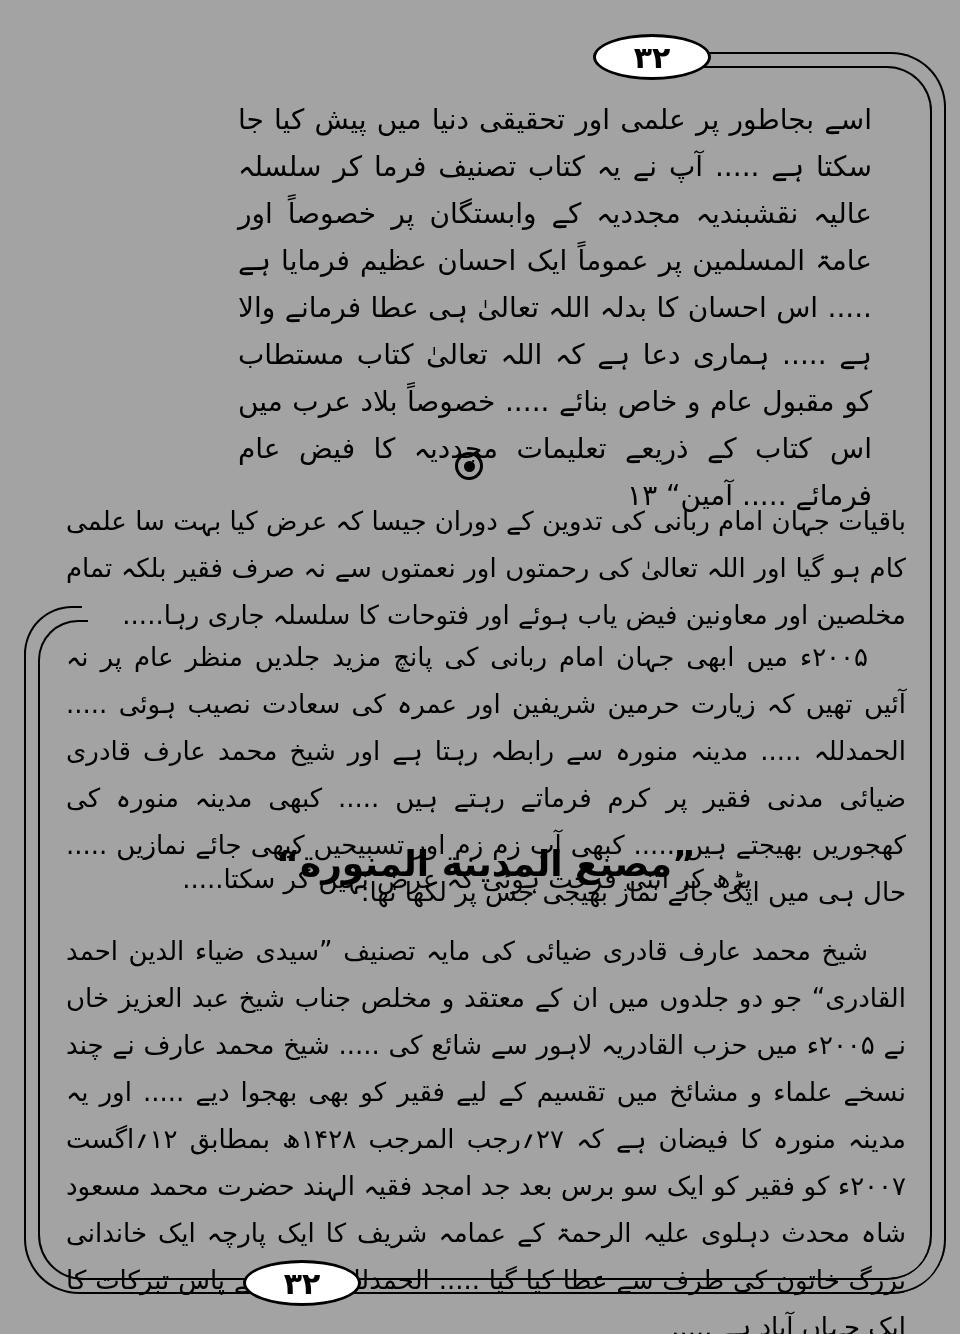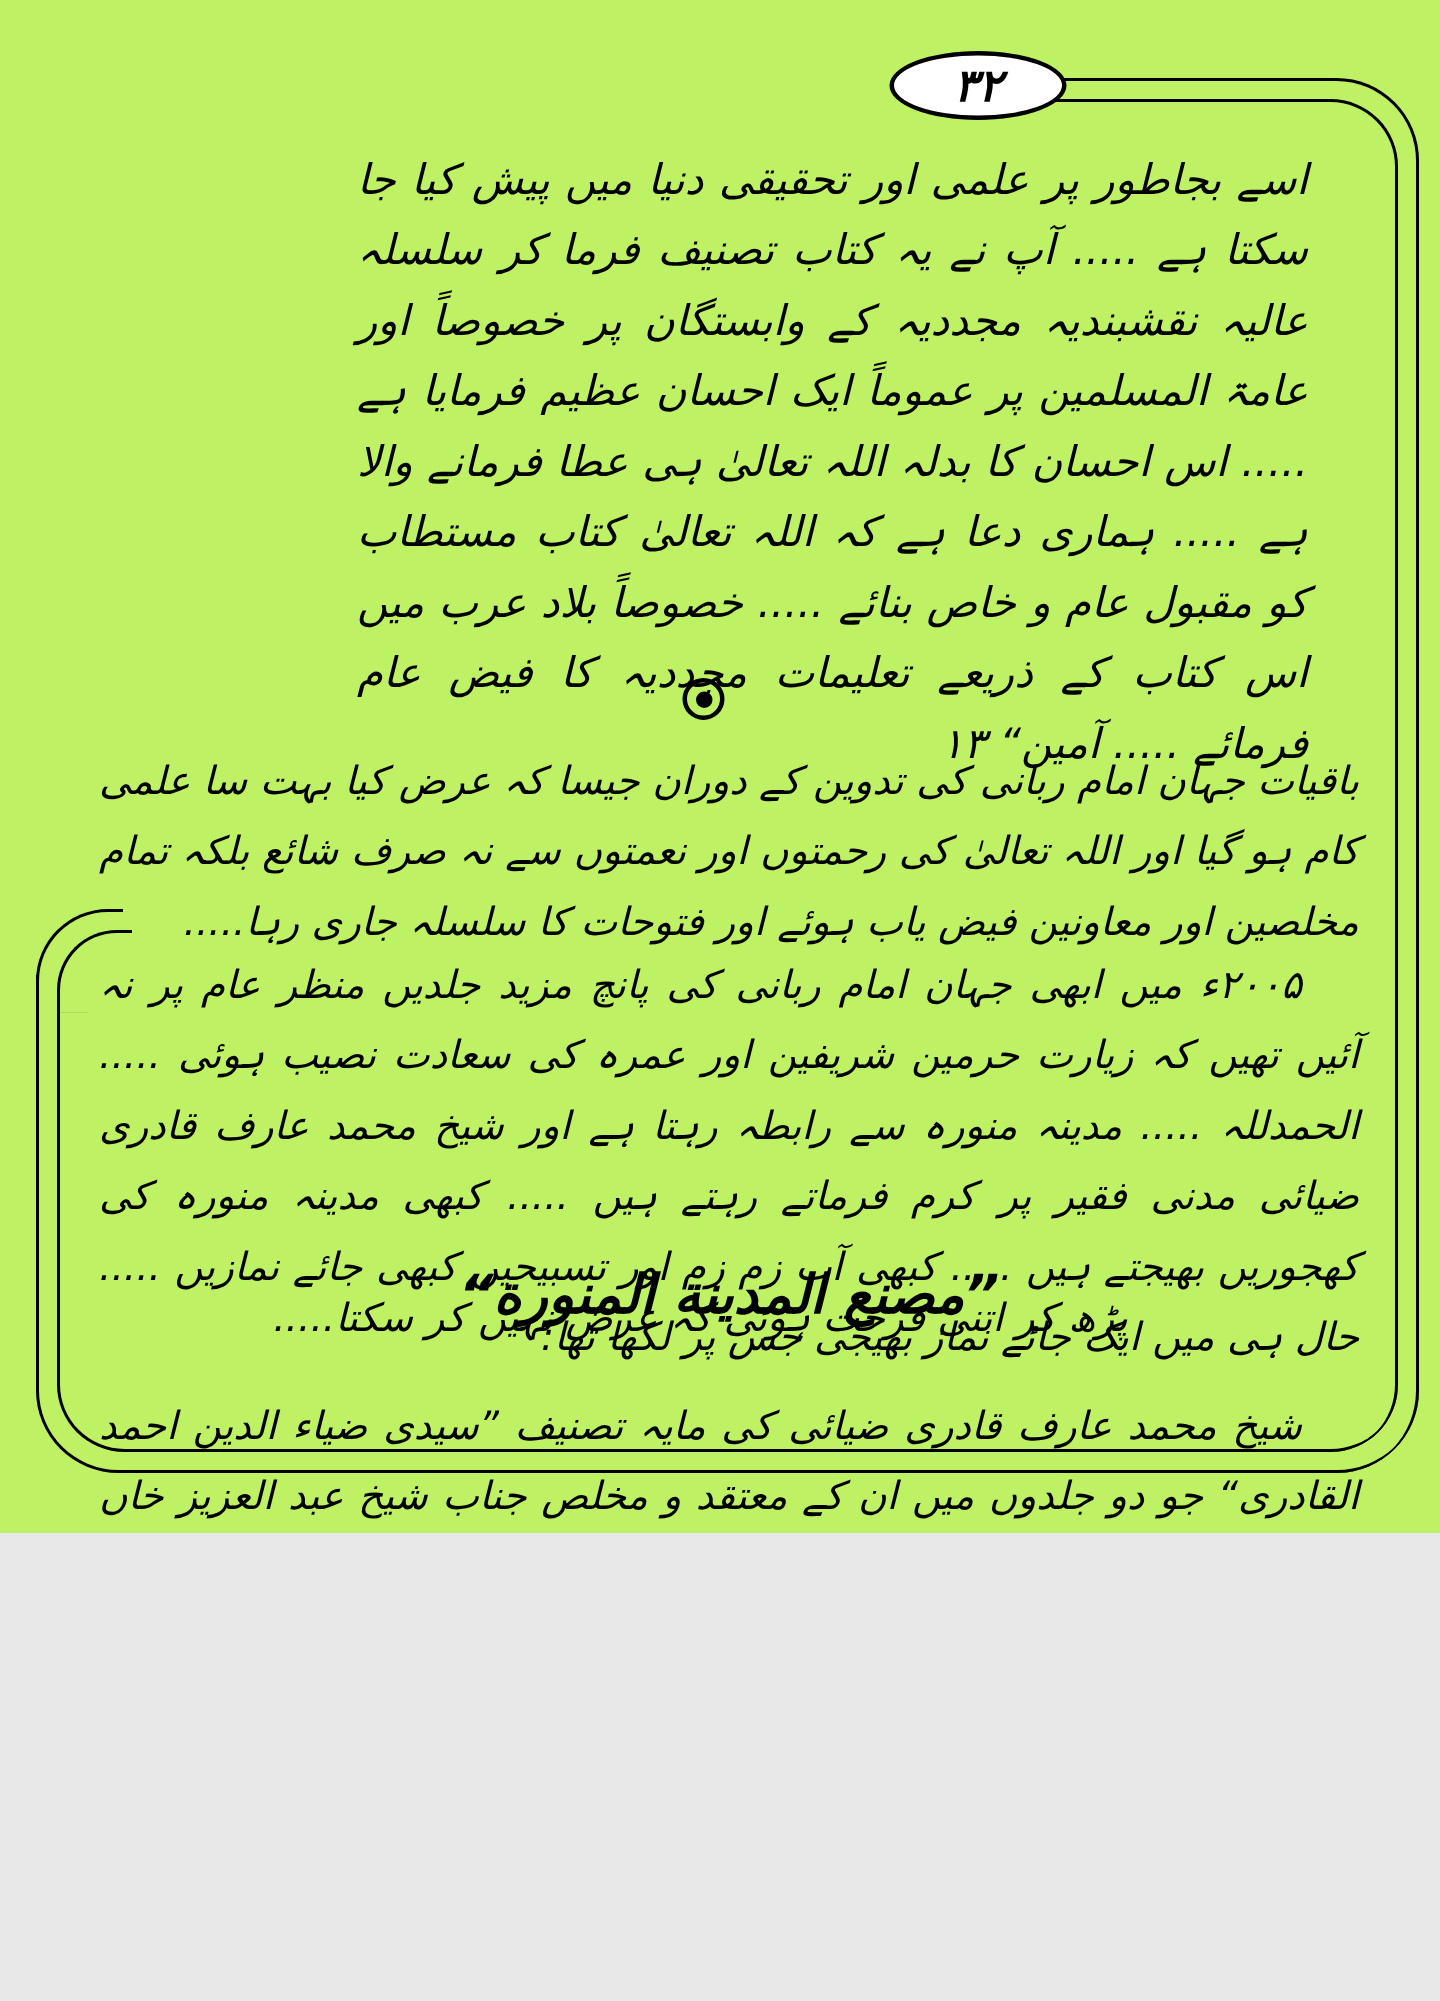--- a/index.html
+++ b/index.html
@@ -1,26 +1,25 @@
 <!DOCTYPE html>
 <html lang="ur"><head>
 <meta charset="utf-8">
 <style>
   * { margin: 0; padding: 0; box-sizing: border-box; }
   html, body { background: #e8e8e8; }
   #page {
     position: relative;
     width: 960px;
-    height: 1022px;
-    background: #bef264;
+    height: 1334px;
+    background: #a3a3a3;
     margin: 0 auto;
     overflow: hidden;
     font-family: "DejaVu Sans", sans-serif;
     color: #000;
-    font-style: italic;
   }
 
   
   .frame-seg { position: absolute; pointer-events: none; }
 
   .fr-right-outer {
     left: 690px; top: 52px; right: 14px; bottom: 40px;
     border-top: 2.5px solid #000;
     border-right: 2.5px solid #000;
     border-top-right-radius: 55px;
@@ -142,21 +141,21 @@
   <div class="page-badge badge-bottom">
     <span>۳۲</span>
   </div>
 
   <div class="urdu quote-block" dir="rtl">اسے بجاطور پر علمی اور تحقیقی دنیا میں پیش کیا جا سکتا ہے ..... آپ نے یہ کتاب تصنیف فرما کر سلسلہ عالیہ نقشبندیہ مجددیہ کے وابستگان پر خصوصاً اور عامۃ المسلمین پر عموماً ایک احسان عظیم فرمایا ہے ..... اس احسان کا بدلہ اللہ تعالیٰ ہی عطا فرمانے والا ہے ..... ہماری دعا ہے کہ اللہ تعالیٰ کتاب مستطاب کو مقبول عام و خاص بنائے ..... خصوصاً بلاد عرب میں اس کتاب کے ذریعے تعلیمات مجددیہ کا فیض عام فرمائے ..... آمین“ ۱۳</div>
 
   <div class="bullseye">
     <span class="bullseye-dot"></span>
   </div>
 
-  <div class="urdu body-para para-1" dir="rtl">باقیات جہان امام ربانی کی تدوین کے دوران جیسا کہ عرض کیا بہت سا علمی کام ہو گیا اور اللہ تعالیٰ کی رحمتوں اور نعمتوں سے نہ صرف شائع بلکہ تمام مخلصین اور معاونین فیض یاب ہوئے اور فتوحات کا سلسلہ جاری رہا.....</div>
+  <div class="urdu body-para para-1" dir="rtl">باقیات جہان امام ربانی کی تدوین کے دوران جیسا کہ عرض کیا بہت سا علمی کام ہو گیا اور اللہ تعالیٰ کی رحمتوں اور نعمتوں سے نہ صرف فقیر بلکہ تمام مخلصین اور معاونین فیض یاب ہوئے اور فتوحات کا سلسلہ جاری رہا.....</div>
 
   <div class="urdu body-para para-2" dir="rtl">۲۰۰۵ء میں ابھی جہان امام ربانی کی پانچ مزید جلدیں منظر عام پر نہ آئیں تھیں کہ زیارت حرمین شریفین اور عمرہ کی سعادت نصیب ہوئی ..... الحمدللہ ..... مدینہ منورہ سے رابطہ رہتا ہے اور شیخ محمد عارف قادری ضیائی مدنی فقیر پر کرم فرماتے رہتے ہیں ..... کبھی مدینہ منورہ کی کھجوریں بھیجتے ہیں ..... کبھی آب زم زم اور تسبیحیں کبھی جائے نمازیں ..... حال ہی میں ایک جائے نماز بھیجی جس پر لکھا تھا:</div>
 
   <div class="arabic-title" dir="rtl">”مصنع المدينة المنورة“</div>
 
   <div class="urdu body-para after-title" dir="rtl">پڑھ کر اتنی فرحت ہوئی کہ عرض نہیں کر سکتا.....</div>
 
   <div class="urdu body-para para-3" dir="rtl">شیخ محمد عارف قادری ضیائی کی مایہ تصنیف ”سیدی ضیاء الدین احمد القادری“ جو دو جلدوں میں ان کے معتقد و مخلص جناب شیخ عبد العزیز خاں نے ۲۰۰۵ء میں حزب القادریہ لاہور سے شائع کی ..... شیخ محمد عارف نے چند نسخے علماء و مشائخ میں تقسیم کے لیے فقیر کو بھی بھجوا دیے ..... اور یہ مدینہ منورہ کا فیضان ہے کہ ۲۷؍رجب المرجب ۱۴۲۸ھ بمطابق ۱۲؍اگست ۲۰۰۷ء کو فقیر کو ایک سو برس بعد جد امجد فقیہ الہند حضرت محمد مسعود شاہ محدث دہلوی علیہ الرحمۃ کے عمامہ شریف کا ایک پارچہ ایک خاندانی بزرگ خاتون کی طرف سے عطا کیا گیا ..... الحمدللہ! فقیر کے پاس تبرکات کا ایک جہاں آباد ہے .....</div>
 
 </div>

